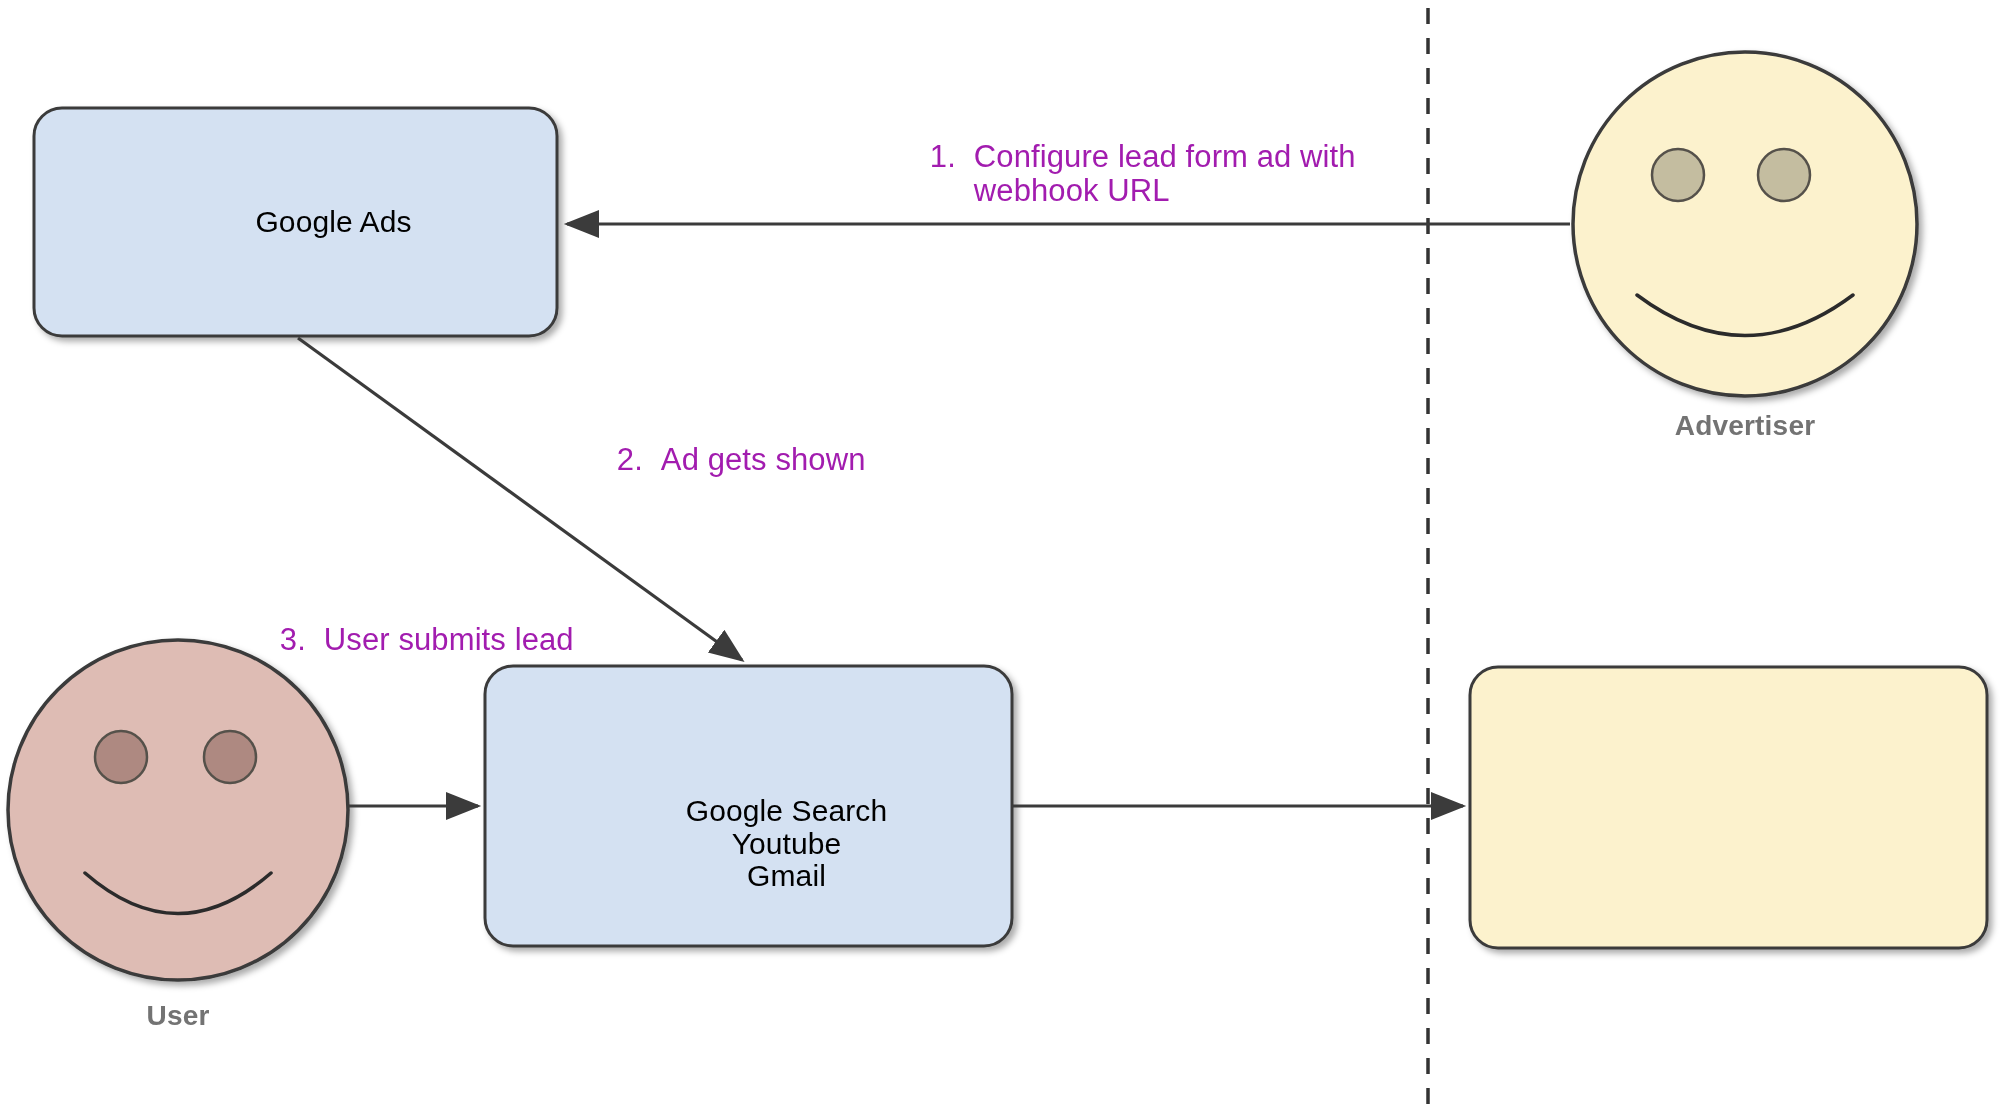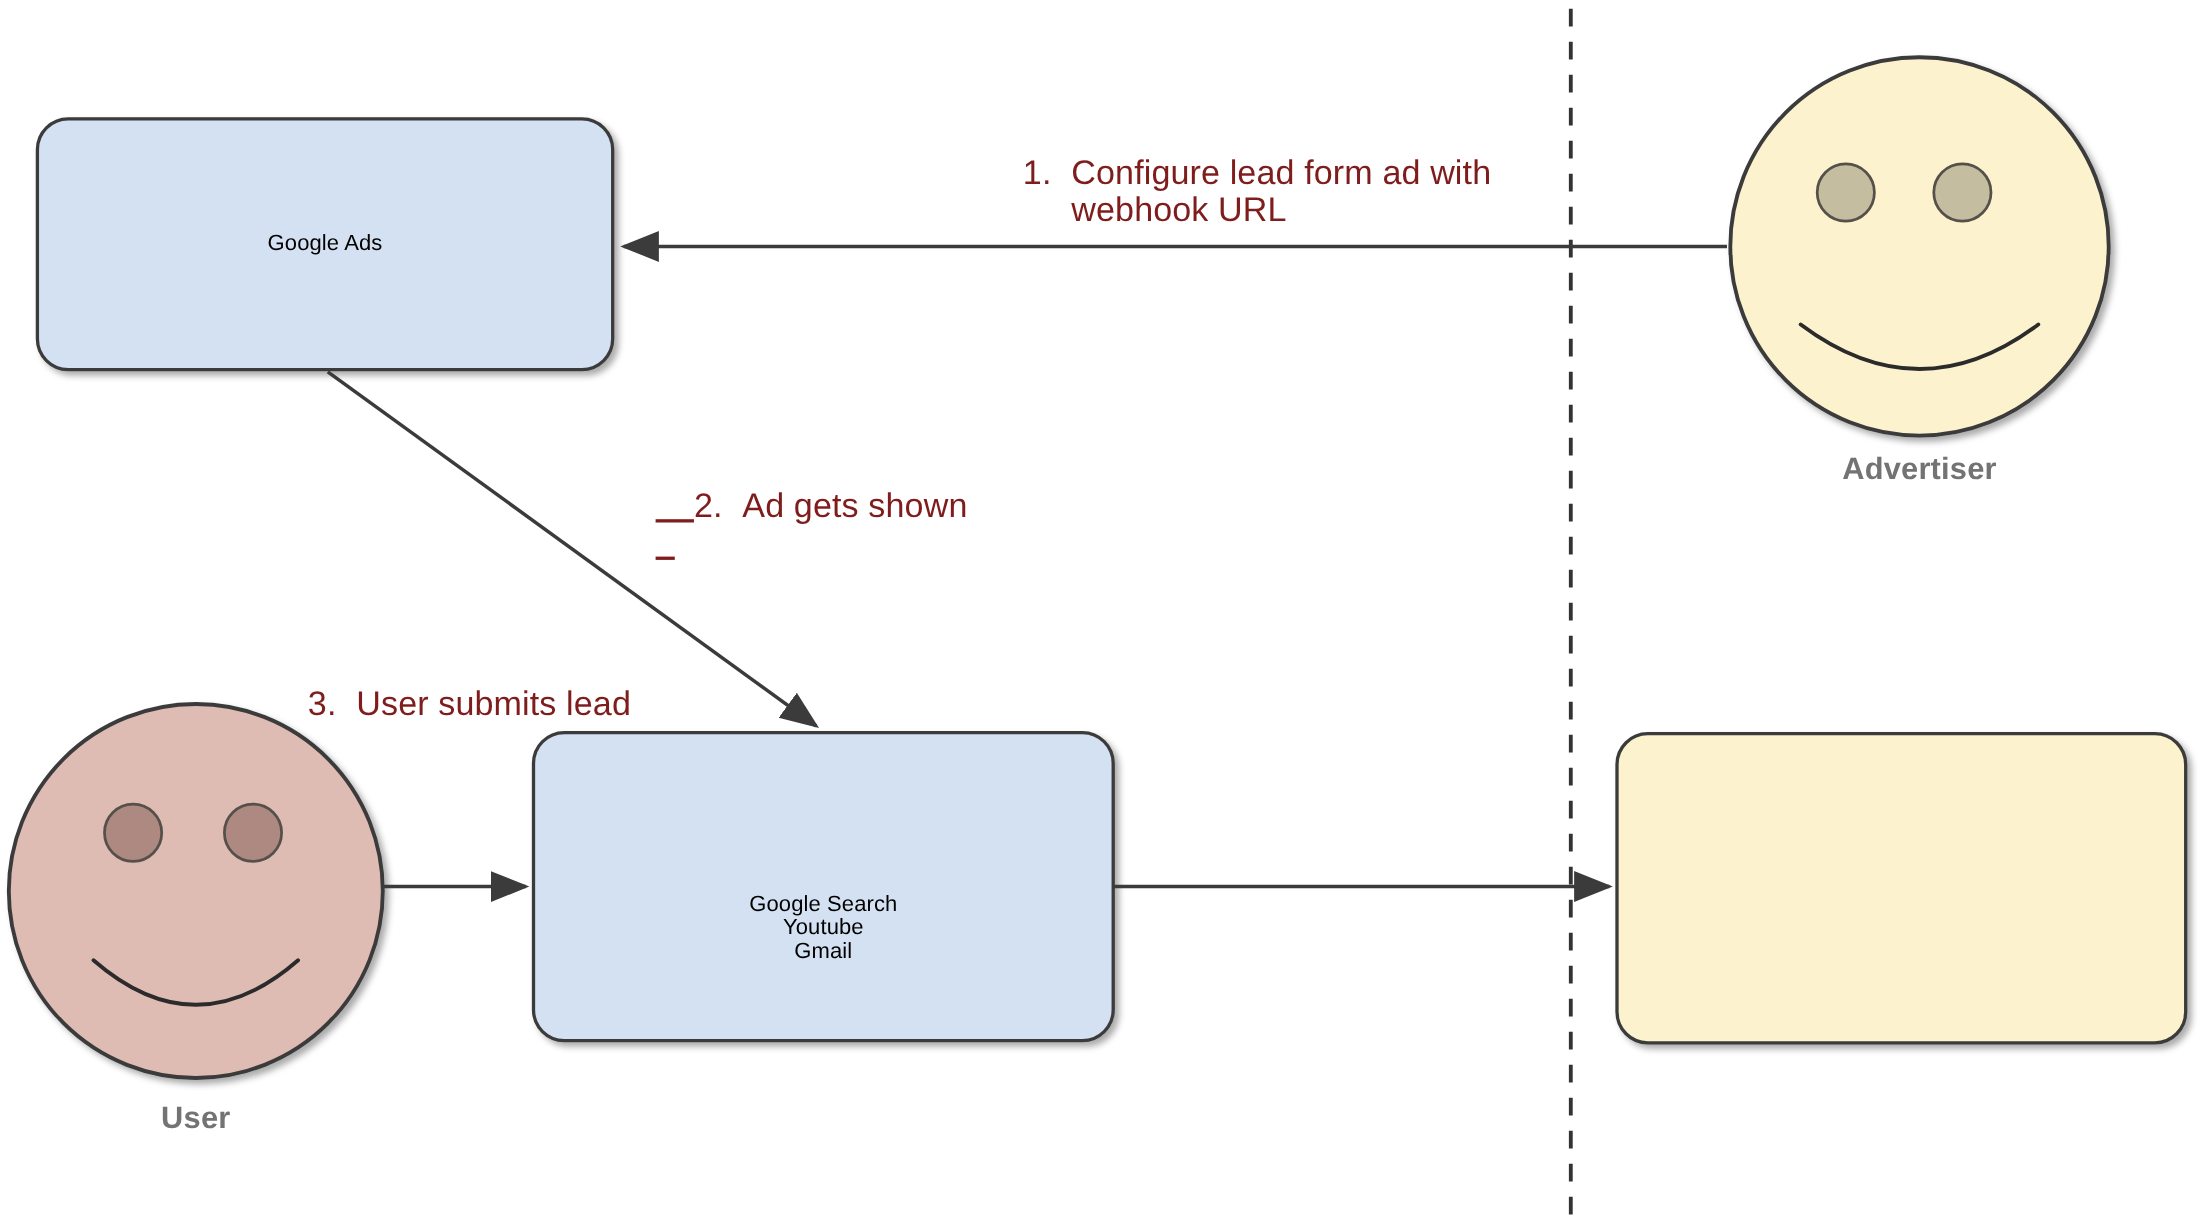--- a/index.html
+++ b/index.html
@@ -26,29 +26,30 @@
     height: 1116px;
     pointer-events: none;
   }
   .node-label {
     position: absolute;
     display: flex;
     align-items: center;
     justify-content: center;
     text-align: center;
     color: #000000;
-    font-size: 20px;
+    font-size: 30px;
     line-height: 1.08;
     letter-spacing: 0.1px;
     white-space: pre-line;
     pointer-events: none;
+    padding-left: 38px;
   }
   .step-label {
     position: absolute;
-    color: #7f1d1d;
+    color: #a21caf;
     font-size: 31px;
     line-height: 1.08;
     letter-spacing: 0.1px;
     white-space: pre;
   }
   .step-label .num {
     display: inline-block;
     width: 44px;
   }
   .step-label .txt {
@@ -129,21 +130,21 @@
 
   <div class="actor-caption" style="left:1595px; top:410px; width:300px;">Advertiser</div>
 
   <div class="actor-caption" style="left:28px; top:1000px; width:300px;">User</div>
 
   <div class="step-label" style="left:895px; top:107px;">
     <span class="num">1.</span><span class="txt">Configure lead form ad with
 webhook URL</span>
   </div>
 
-  <div class="step-label" style="left:596px; top:410px;text-decoration:underline;">
+  <div class="step-label" style="left:582px; top:410px;">
     <span class="num">2.</span><span class="txt">Ad gets shown</span>
   </div>
 
   <div class="step-label" style="left:245px; top:590px;">
     <span class="num">3.</span><span class="txt">User submits lead</span>
   </div>
 
 
 </div>
 

